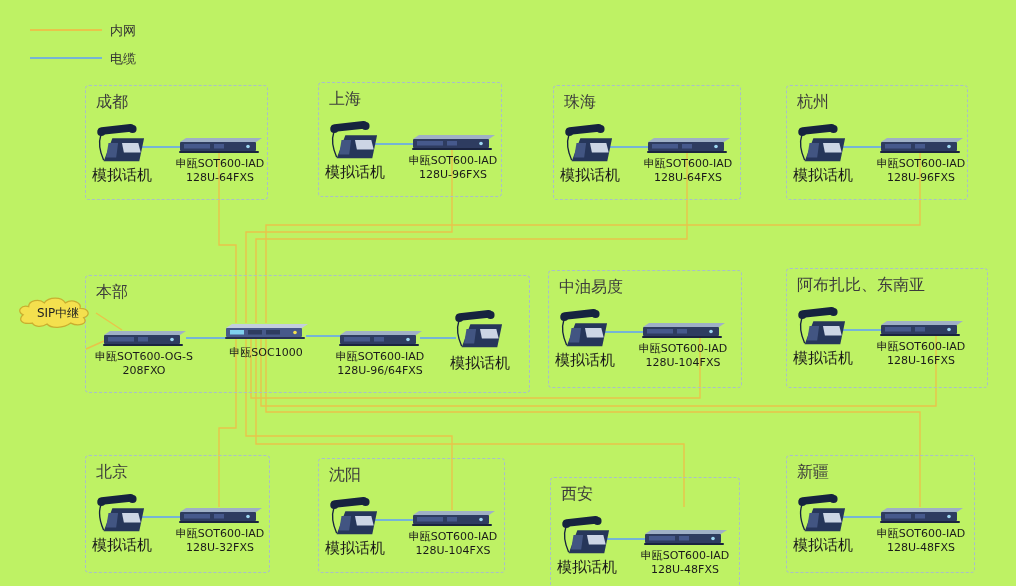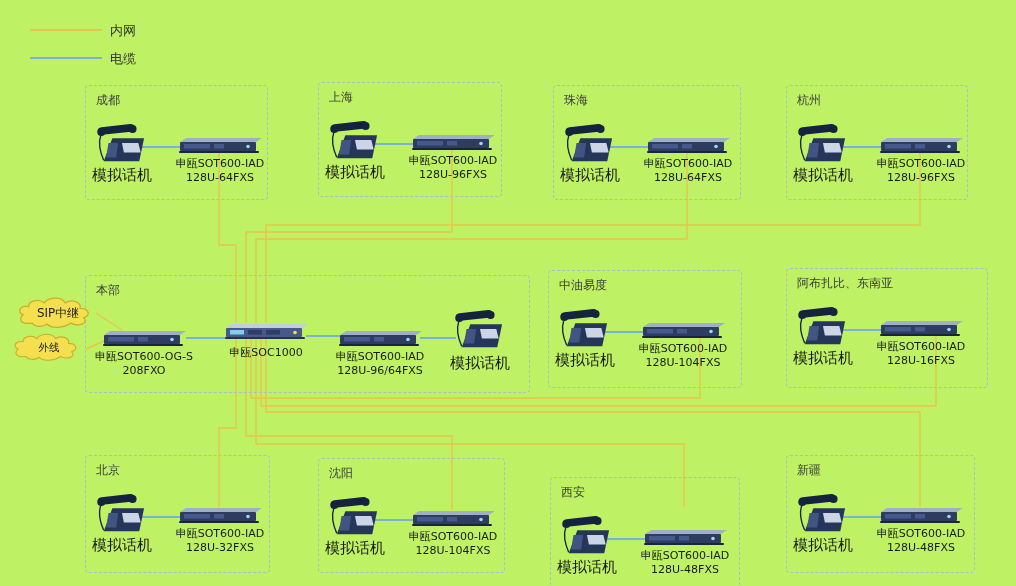--- a/index.html
+++ b/index.html
@@ -2,21 +2,21 @@
 <html><head>
 <meta charset="utf-8">
 <style>
   * { margin:0; padding:0; box-sizing:border-box; }
   body { font-family:"DejaVu Sans","Liberation Sans",sans-serif; background:#fff; }
   .canvas { position:relative; width:1016px; height:586px; background:#bef264; overflow:hidden; }
 
   .lines-svg { position:absolute; left:0; top:0; z-index:1; pointer-events:none; }
 
   .site { position:absolute; border:1px dashed #a9bfc8; border-radius:4px; z-index:2; background:transparent; }
-  .site-title { position:absolute; top:6px; left:10px; font-size:12px; color:#3c3c3c; white-space:nowrap; }
+  .site-title { position:absolute; top:6px; left:10px; font-size:16px; color:#3c3c3c; white-space:nowrap; }
 
   .phone { position:absolute; width:50px; height:42px; left:10px; top:36px; }
   .phone svg { width:100%; height:100%; display:block; }
   .phone-label { position:absolute; left:4px; top:80px; width:64px; text-align:center; font-size:15px; color:#1a1a1a; white-space:nowrap; }
 
   .device { position:absolute; width:84px; height:16px; left:92px; top:52px; }
   .device svg { width:100%; height:100%; display:block; }
   .dev-label { position:absolute; left:74px; top:71px; width:120px; text-align:center; font-size:11px; line-height:1.3; color:#1a1a1a; white-space:nowrap; }
 
   .blue-link { position:absolute; height:2px; background:#76b4d6; left:54px; top:60px; width:42px; }
@@ -119,26 +119,20 @@
   <div class="legend-label lg-1">内网</div>
   <div class="legend-line ll-2"></div>
   <div class="legend-label lg-2">电缆</div>
 
   <div class="cloud cloud-sip">
     <svg viewBox="0 0 96 36">
       <path d="M20 29 C8 31 4 25 10 20 C2 16 8 9 16 11 C16 4 28 2 33 7 C38 0 52 0 56 7 C64 2 74 7 72 13 C82 13 84 21 76 23 C82 30 70 33 62 29 C54 35 40 35 36 30 C30 34 22 33 20 29 Z" fill="#f4e04e" stroke="#c9ae2f" stroke-width="1.4"></path>
       <text x="48" y="22" text-anchor="middle">SIP中继</text>
     </svg>
   </div>
-  <div class="cloud cloud-wx">
-    <svg viewBox="0 0 96 36">
-      <path d="M20 29 C8 31 4 25 10 20 C2 16 8 9 16 11 C16 4 28 2 33 7 C38 0 52 0 56 7 C64 2 74 7 72 13 C82 13 84 21 76 23 C82 30 70 33 62 29 C54 35 40 35 36 30 C30 34 22 33 20 29 Z" fill="#f4e04e" stroke="#c9ae2f" stroke-width="1.4"></path>
-      <text x="48" y="22" text-anchor="middle">外线</text>
-    </svg>
-  </div>
 
   <div class="site s-chengdu">
     <div class="site-title">成都</div>
     <div class="blue-link"></div>
     <div class="phone">
         <svg viewBox="0 0 52 42">
           <use href="#sym-phone"></use>
         </svg>
       </div>
     <div class="phone-label">模拟话机</div>

